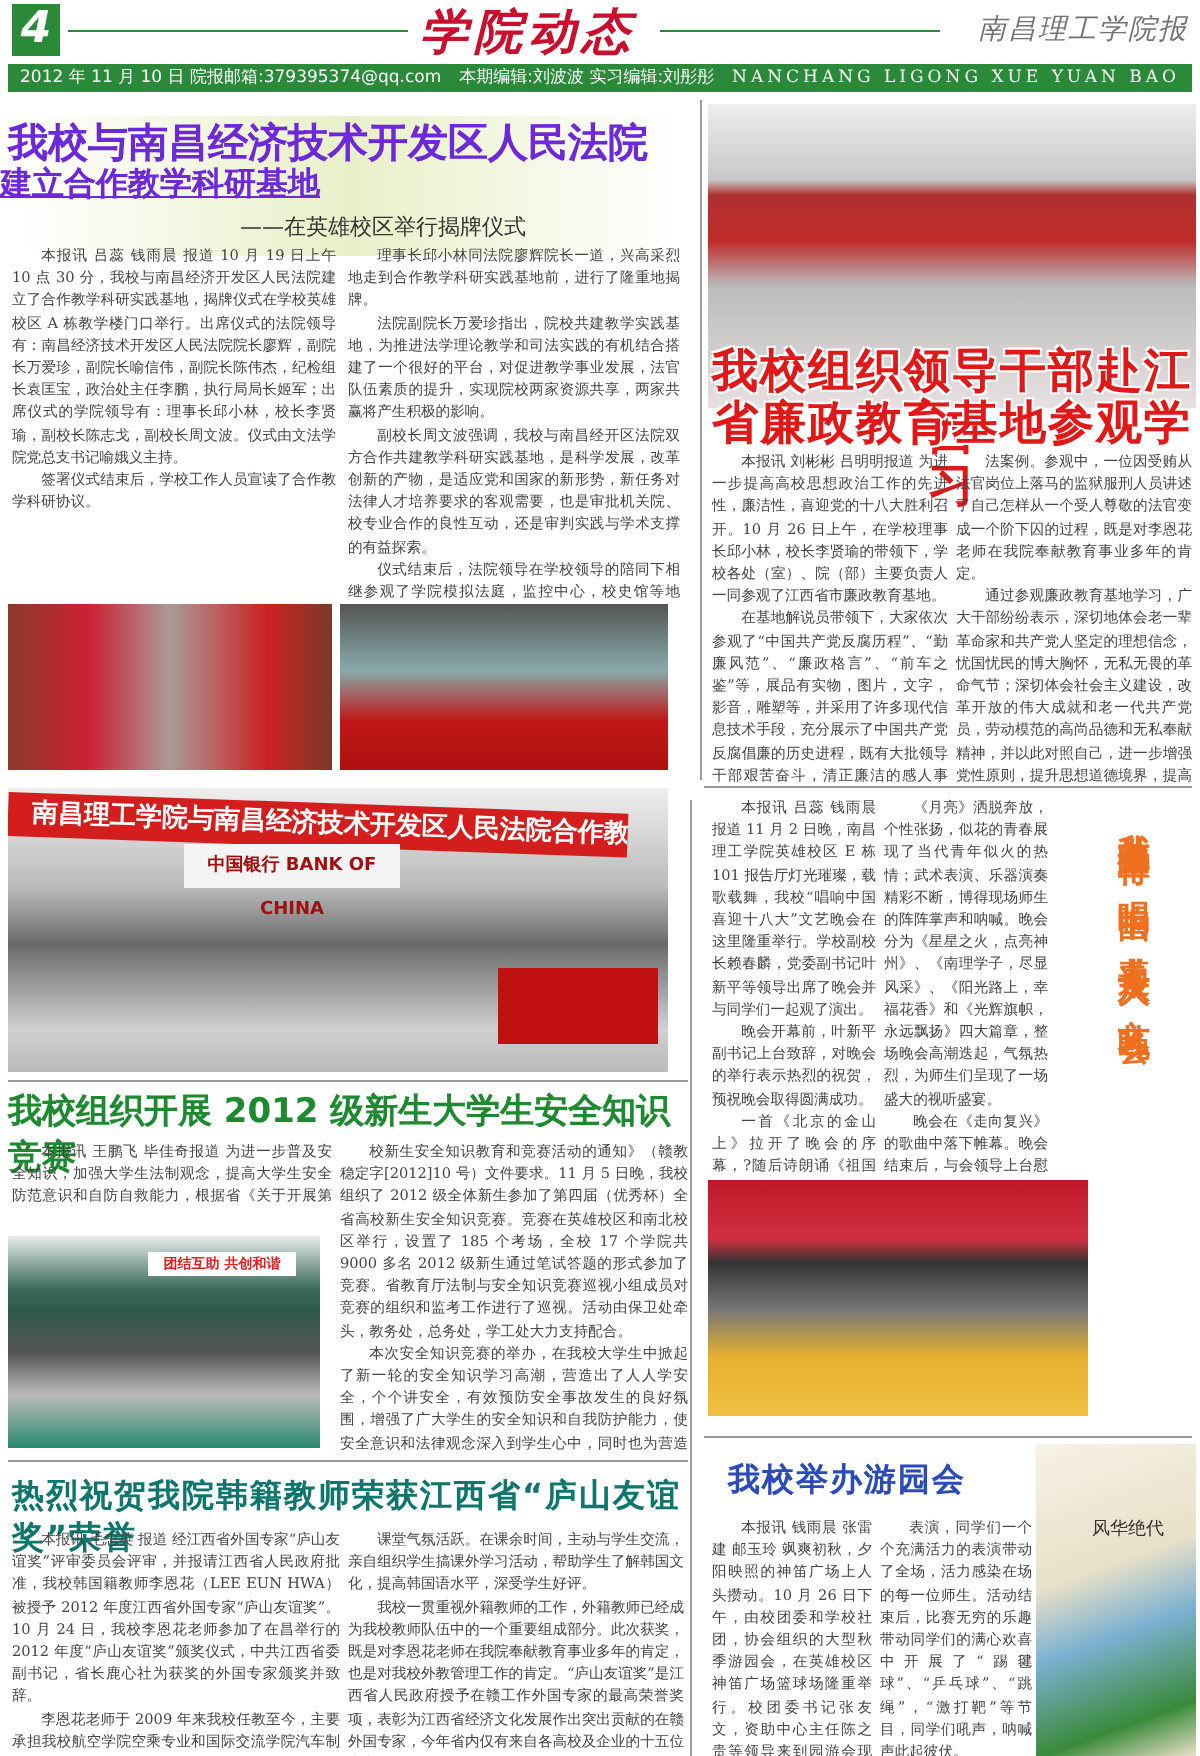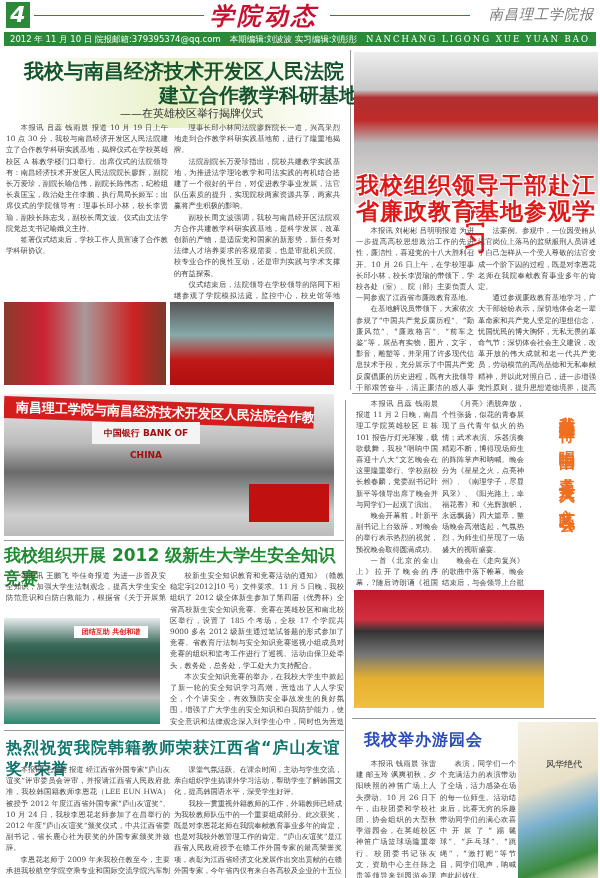--- a/index.html
+++ b/index.html
@@ -6,21 +6,21 @@
   body { width: 600px; height: 878px; background: #fff; font-family: "DejaVu Serif", serif; color: #333; position: relative; overflow: hidden; }
   .masthead { position: absolute; left: 0; top: 0; width: 600px; height: 30px; }
   .page-num { position: absolute; left: 6px; top: 2px; width: 24px; height: 26px; background: #2a8a3a; color: #fff; font: italic bold 22px "DejaVu Sans", sans-serif; text-align: center; line-height: 26px; }
   .mast-line { position: absolute; top: 15px; height: 1px; background: #2a8a3a; }
   .section-title { position: absolute; left: 210px; top: 0; font: bold italic 24px "DejaVu Serif", serif; color: #c8102e; letter-spacing: 3px; }
   .paper-name { position: absolute; right: 6px; top: 6px; font: italic 14px "DejaVu Serif", serif; color: #737373; letter-spacing: 1px; }
   .infobar { position: absolute; left: 4px; top: 32px; width: 592px; height: 14px; background: #2a8a3a; color: #fff; font: 8.5px "DejaVu Sans", sans-serif; line-height: 14px; display: flex; justify-content: space-between; padding: 0 6px; }
   .infobar .en { font-family: "DejaVu Serif", serif; letter-spacing: 2px; }
   .vline { position: absolute; background: #999; width: 1px; }
   .hline { position: absolute; background: #999; height: 1px; }
-  .headline-red { position: absolute; font-family: "DejaVu Sans", sans-serif; font-weight: bold; color: #14532d; text-align: right; }
+  .headline-red { position: absolute; font-family: "DejaVu Sans", sans-serif; font-weight: bold; color: #6d28d9; text-align: left; }
   .body-text { position: absolute; font-size: 7.3px; line-height: 11.2px; color: #444; text-align: justify; overflow: hidden; }
   .body-text p { text-indent: 2em; }
   .photo { position: absolute; overflow: hidden; }
   .banner { position: absolute; background: #d41d1d; color: #fff; font: bold 13px "DejaVu Sans", sans-serif; white-space: nowrap; overflow: hidden; }
   .big-red-title { position: absolute; font: bold 23px "DejaVu Sans", sans-serif; color: #e01818; text-align: center; text-shadow: 1px 1px 0 #fff, -1px -1px 0 #fff, 1px -1px 0 #fff, -1px 1px 0 #fff; letter-spacing: 1px; }
   .green-title { position: absolute; font: bold 17px "DejaVu Sans", sans-serif; color: #1e8a30; text-align: left; }
   .purple-title { position: absolute; font: bold 16px "DejaVu Sans", sans-serif; color: #0f766e; letter-spacing: 1px; }
   .blue-title { position: absolute; font: bold 16px "DejaVu Sans", sans-serif; color: #2a4bb8; letter-spacing: 1px; }
   .vert-title { position: absolute; font: bold 16px "DejaVu Sans", sans-serif; color: #f07020; writing-mode: vertical-rl; text-orientation: upright; letter-spacing: 2px; }
   .subtitle { position: absolute; font: 11px "DejaVu Sans", sans-serif; color: #333; }
@@ -44,21 +44,21 @@
 
 <div class="vline" style="left:350px;top:50px;height:340px;"></div>
 <div class="vline" style="left:345px;top:400px;height:478px;"></div>
 <div class="hline" style="left:4px;top:540px;width:340px;"></div>
 <div class="hline" style="left:4px;top:730px;width:340px;"></div>
 <div class="hline" style="left:352px;top:393px;width:244px;"></div>
 <div class="hline" style="left:352px;top:718px;width:244px;"></div>
 
 <div class="arrow-bg" style="left:10px;top:58px;width:330px;height:70px;"></div>
 <div class="headline-red" style="left:4px;top:58px;width:340px;font-size:20px;">我校与南昌经济技术开发区人民法院</div>
-<div class="headline-red" style="left:19px;top:82px;width:340px;font-size:20px;">建立合作教学科研基地</div>
+<div class="headline-red" style="left:0;top:82px;width:340px;font-size:16px;text-decoration:underline;">建立合作教学科研基地</div>
 <div class="subtitle" style="left:120px;top:106px;">——在英雄校区举行揭牌仪式</div>
 
 <div class="body-text" style="left:6px;top:122px;width:162px;height:178px;">
   <p>本报讯 吕蕊 钱雨晨 报道 10 月 19 日上午 10 点 30 分，我校与南昌经济开发区人民法院建立了合作教学科研实践基地，揭牌仪式在学校英雄校区 A 栋教学楼门口举行。出席仪式的法院领导有：南昌经济技术开发区人民法院院长廖辉，副院长万爱珍，副院长喻信伟，副院长陈伟杰，纪检组长袁匡宝，政治处主任李鹏，执行局局长姬军；出席仪式的学院领导有：理事长邱小林，校长李贤瑜，副校长陈志戈，副校长周文波。仪式由文法学院党总支书记喻娥义主持。</p>
   <p>签署仪式结束后，学校工作人员宣读了合作教学科研协议。</p>
 </div>
 <div class="body-text" style="left:174px;top:122px;width:166px;height:178px;">
   <p>理事长邱小林同法院廖辉院长一道，兴高采烈地走到合作教学科研实践基地前，进行了隆重地揭牌。</p>
   <p>法院副院长万爱珍指出，院校共建教学实践基地，为推进法学理论教学和司法实践的有机结合搭建了一个很好的平台，对促进教学事业发展，法官队伍素质的提升，实现院校两家资源共享，两家共赢将产生积极的影响。</p>
   <p>副校长周文波强调，我校与南昌经开区法院双方合作共建教学科研实践基地，是科学发展，改革创新的产物，是适应党和国家的新形势，新任务对法律人才培养要求的客观需要，也是审批机关院、校专业合作的良性互动，还是审判实践与学术支撑的有益探索。</p>

